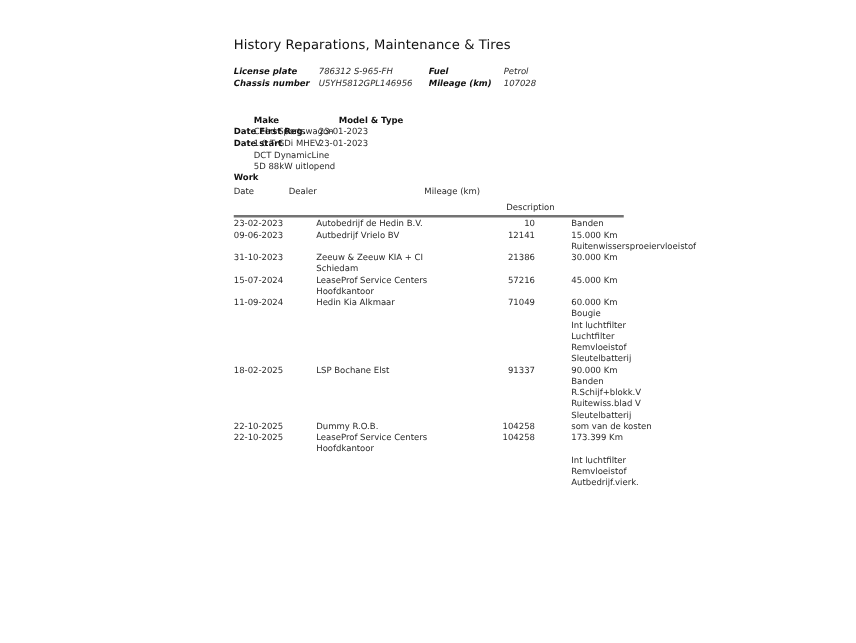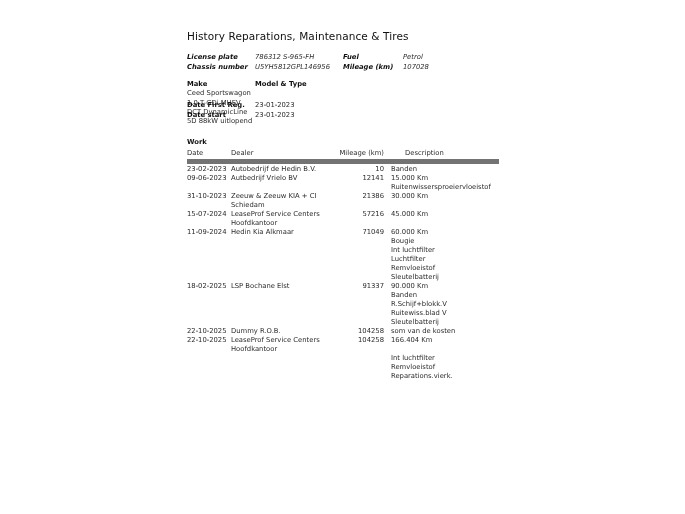--- a/index.html
+++ b/index.html
@@ -38,30 +38,31 @@
   .label { font-weight:bold; color:#111111; }
   .value { color:#2b2b2b; }
 
   .work-heading { font-weight:bold; color:#111111; font-size:6.8px; }
 
   .table { width:312px; }
   .thead {
     display:grid;
     grid-template-columns:44px 105px 48px 1fr;
     line-height:8px; padding-bottom:2px;
-    border-bottom:5px solid #737373;
+    border-bottom:2px solid #737373;
     color:#2b2b2b; white-space:nowrap;
   }
   .thead .num { text-align:right; }
-  .thead .desc { padding-left:21px; }
+  .thead .desc { padding-left:21px;margin-top:13px; }
   .tbody { padding-top:1px; }
   .trow {
     display:grid;
     grid-template-columns:44px 105px 48px 1fr;
     line-height:9px;
+    gap:22px;
   }
   .cell { white-space:nowrap; }
   .cell.num { text-align:right; }
   .cell.desc { padding-left:7px; }
   .cell .line { line-height:9px; }
 </style>
 </head>
 <body>
 
 <div class="content">
@@ -72,21 +73,21 @@
     <div class="label">License plate</div>
     <div class="value">786312 S-965-FH</div>
     <div class="label">Fuel</div>
     <div class="value">Petrol</div>
     <div class="label">Chassis number</div>
     <div class="value">U5YH5812GPL146956</div>
     <div class="label">Mileage (km)</div>
     <div class="value">107028</div>
   </div>
 
-  <div class="block mid-grid" style="top:50px;">
+  <div class="block mid-grid" style="top:62px;margin-left:16px;">
     <div class="label">Make</div>
     <div class="label">Model &amp; Type</div>
     <div class="value">Ceed Sportswagon 1.0 T-GDi MHEV DCT DynamicLine 5D 88kW uitlopend</div>
   </div>
 
   <div class="block dates-grid" style="top:70px;">
     <div class="label">Date First Reg.</div>
     <div class="value">23-01-2023</div>
     <div class="label">Date start</div>
     <div class="value">23-01-2023</div>
@@ -217,23 +218,23 @@
             <div class="line">22-10-2025</div>
           </div>
           <div class="cell">
             <div class="line">LeaseProf Service Centers</div>
             <div class="line">Hoofdkantoor</div>
           </div>
           <div class="cell num">
             <div class="line">104258</div>
           </div>
           <div class="cell desc">
-            <div class="line">166.404 Km</div>
+            <div class="line">173.399 Km</div>
             <div class="line">&nbsp;</div>
             <div class="line">Int luchtfilter</div>
             <div class="line">Remvloeistof</div>
-            <div class="line">Reparations.vierk.</div>
+            <div class="line">Autbedrijf.vierk.</div>
           </div>
         </div>
       </div>
   </div>
 
 </div>
 
 </body></html>

